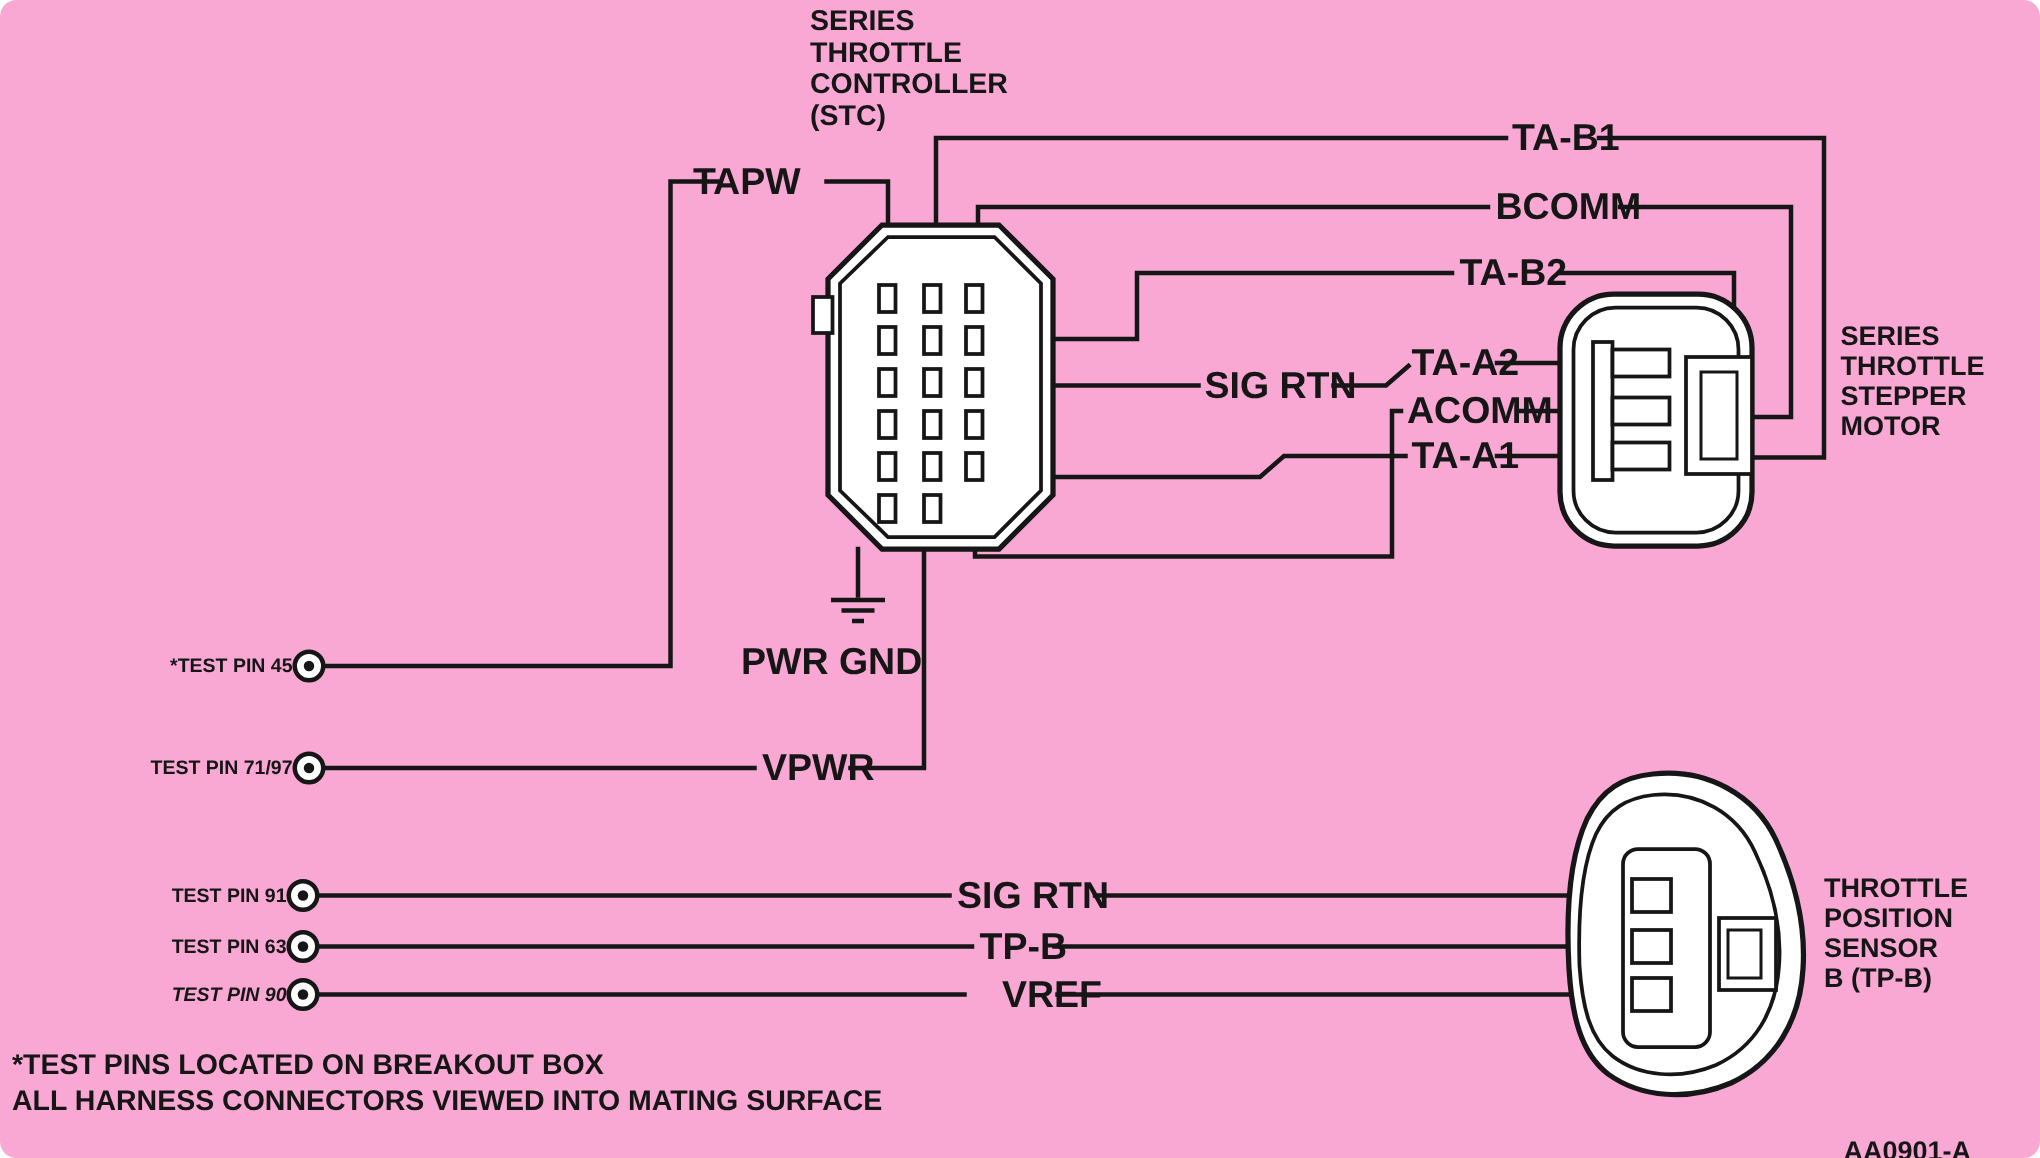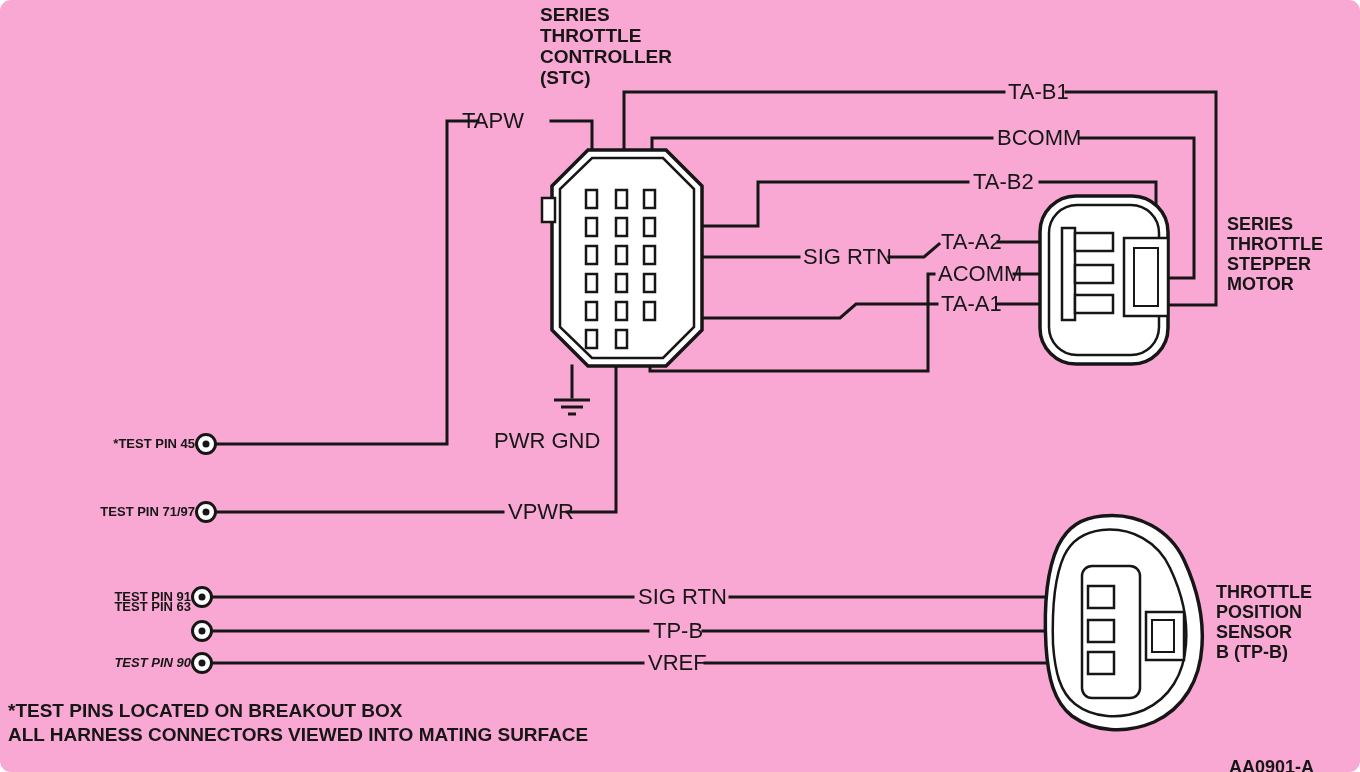--- a/index.html
+++ b/index.html
@@ -1,21 +1,21 @@
 <!DOCTYPE html>
 <html><head>
 <meta charset="utf-8">
 <style>
   html,body{margin:0;padding:0;background:#fff;}
   .canvas{
     position:relative;width:1360px;height:772px;background:#f9a8d4;
     font-family:"Liberation Sans",sans-serif;color:#161616;overflow:hidden;border-radius:11px;
   }
   .canvas svg{position:absolute;left:0;top:0;}
-  .lbl{position:absolute;font-weight:400;font-size:22px;line-height:22px;white-space:nowrap;}
+  .lbl{position:absolute;font-weight:700;font-size:25px;line-height:22px;white-space:nowrap;}
   .pinlbl{position:absolute;font-weight:700;font-size:13px;line-height:22px;white-space:nowrap;text-align:right;}
   .pinlbl.it{font-style:italic;}
   .title{position:absolute;font-weight:700;font-size:18px;line-height:20px;white-space:nowrap;}
   .title-lg{position:absolute;font-weight:700;font-size:19px;line-height:21px;white-space:nowrap;}
   .note{position:absolute;font-weight:700;font-size:19px;line-height:22px;white-space:nowrap;}
   .figid{position:absolute;font-weight:700;font-size:18px;white-space:nowrap;margin-top:33px;}
 </style>
 </head>
 <body>
 
@@ -193,25 +193,25 @@
   <div class="lbl" style="left:997px;top:127px;">BCOMM</div>
   <div class="lbl" style="left:973px;top:171px;">TA-B2</div>
   <div class="lbl" style="left:803px;top:246px;">SIG RTN</div>
   <div class="lbl" style="left:941px;top:231px;">TA-A2</div>
   <div class="lbl" style="left:938px;top:263px;text-align:center;">ACOMM</div>
   <div class="lbl" style="left:941px;top:293px;">TA-A1</div>
   <div class="lbl" style="left:494px;top:430px;">PWR GND</div>
   <div class="lbl" style="left:508px;top:501px;">VPWR</div>
   <div class="lbl" style="left:638px;top:586px;">SIG RTN</div>
   <div class="lbl" style="left:653px;top:620px;">TP-B</div>
-  <div class="lbl" style="left:648px;top:652px;">VREF</div>
+  <div class="lbl" style="left:668px;top:652px;">VREF</div>
 
   <div class="pinlbl" style="right:1165px;top:433px;">*TEST PIN 45</div>
   <div class="pinlbl" style="right:1165px;top:501px;">TEST PIN 71/97</div>
   <div class="pinlbl" style="right:1169px;top:586px;">TEST PIN 91</div>
-  <div class="pinlbl" style="right:1169px;top:596px;text-align:right;">TEST PIN 63</div>
+  <div class="pinlbl" style="right:1169px;top:620px;text-align:right;">TEST PIN 63</div>
   <div class="pinlbl it" style="right:1169px;top:652px;">TEST PIN 90</div>
 
   <div class="note" style="left:8px;top:700px;">*TEST PINS LOCATED ON BREAKOUT BOX</div>
   <div class="note" style="left:8px;top:724px;">ALL HARNESS CONNECTORS VIEWED INTO MATING SURFACE</div>
   <div class="figid" style="left:1229px;top:724px;">AA0901-A</div>
 
 </div>
 
 </body></html>

